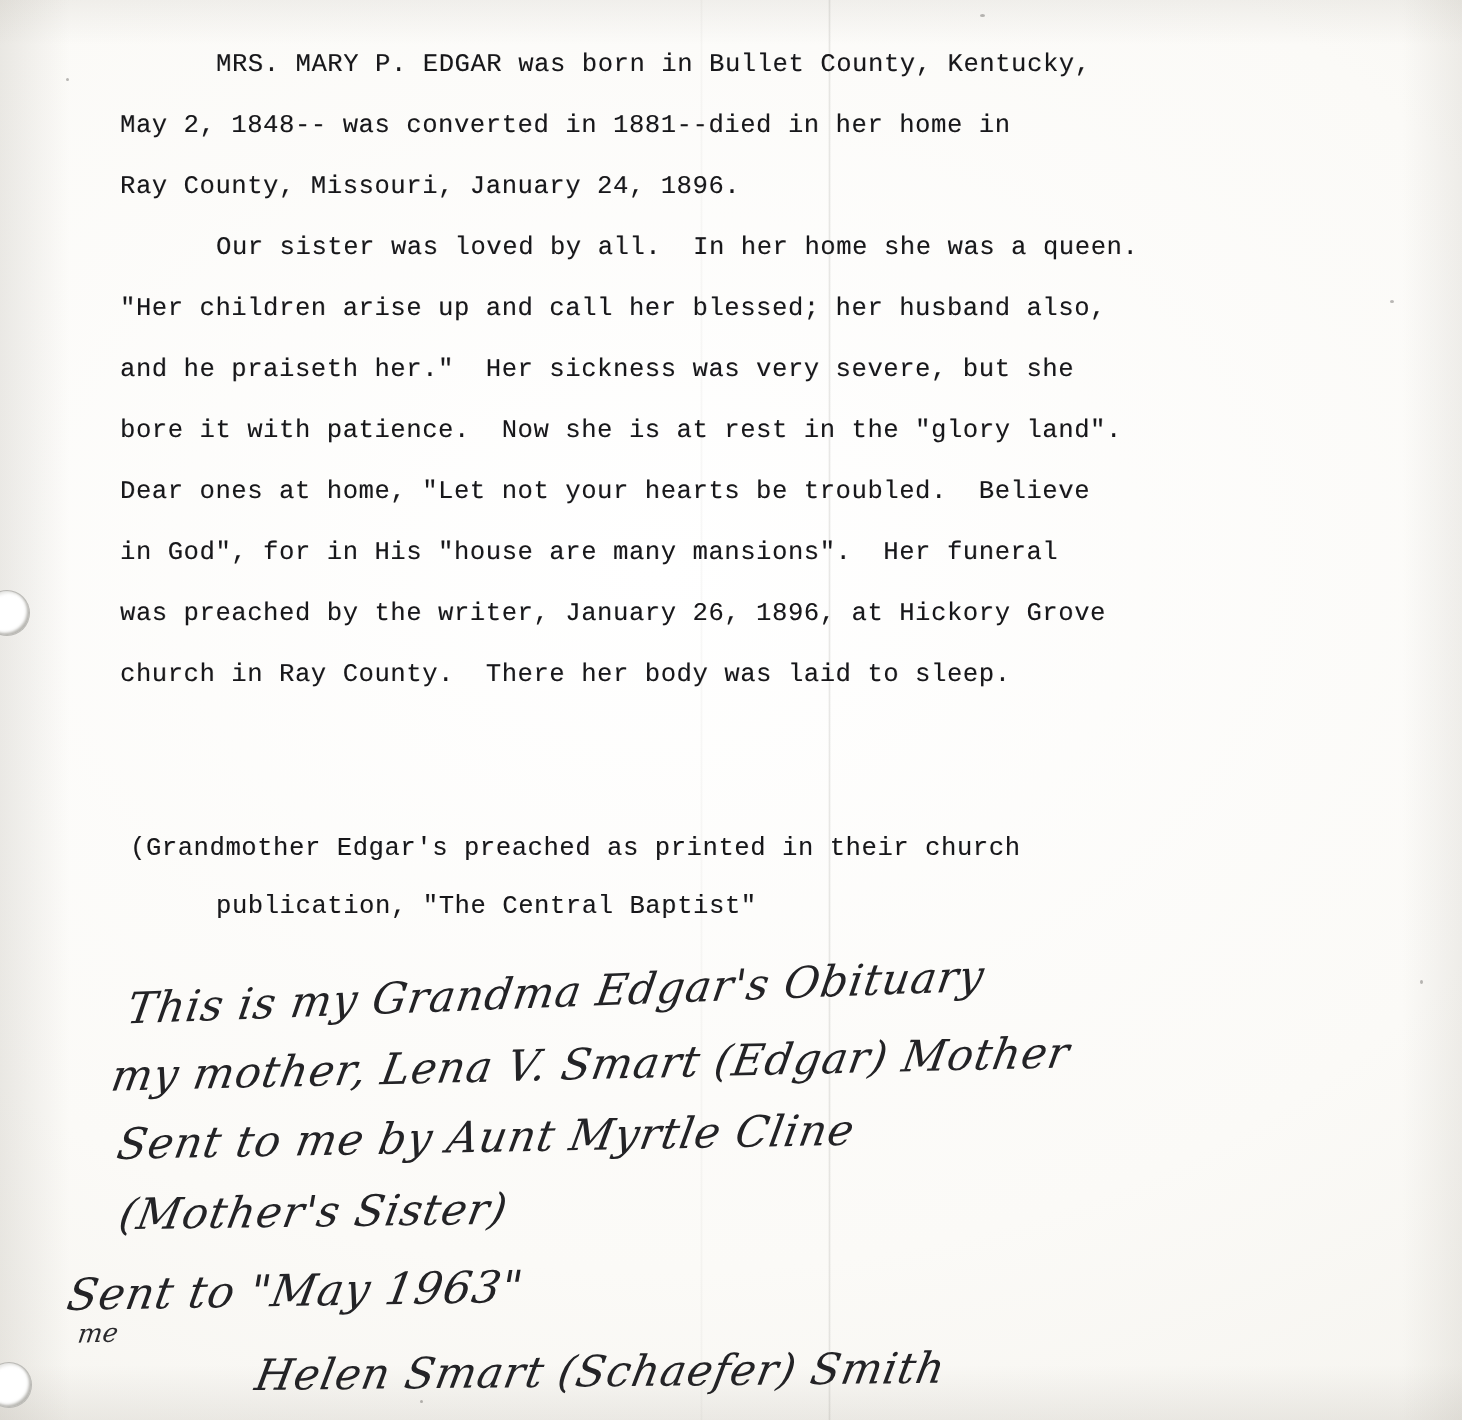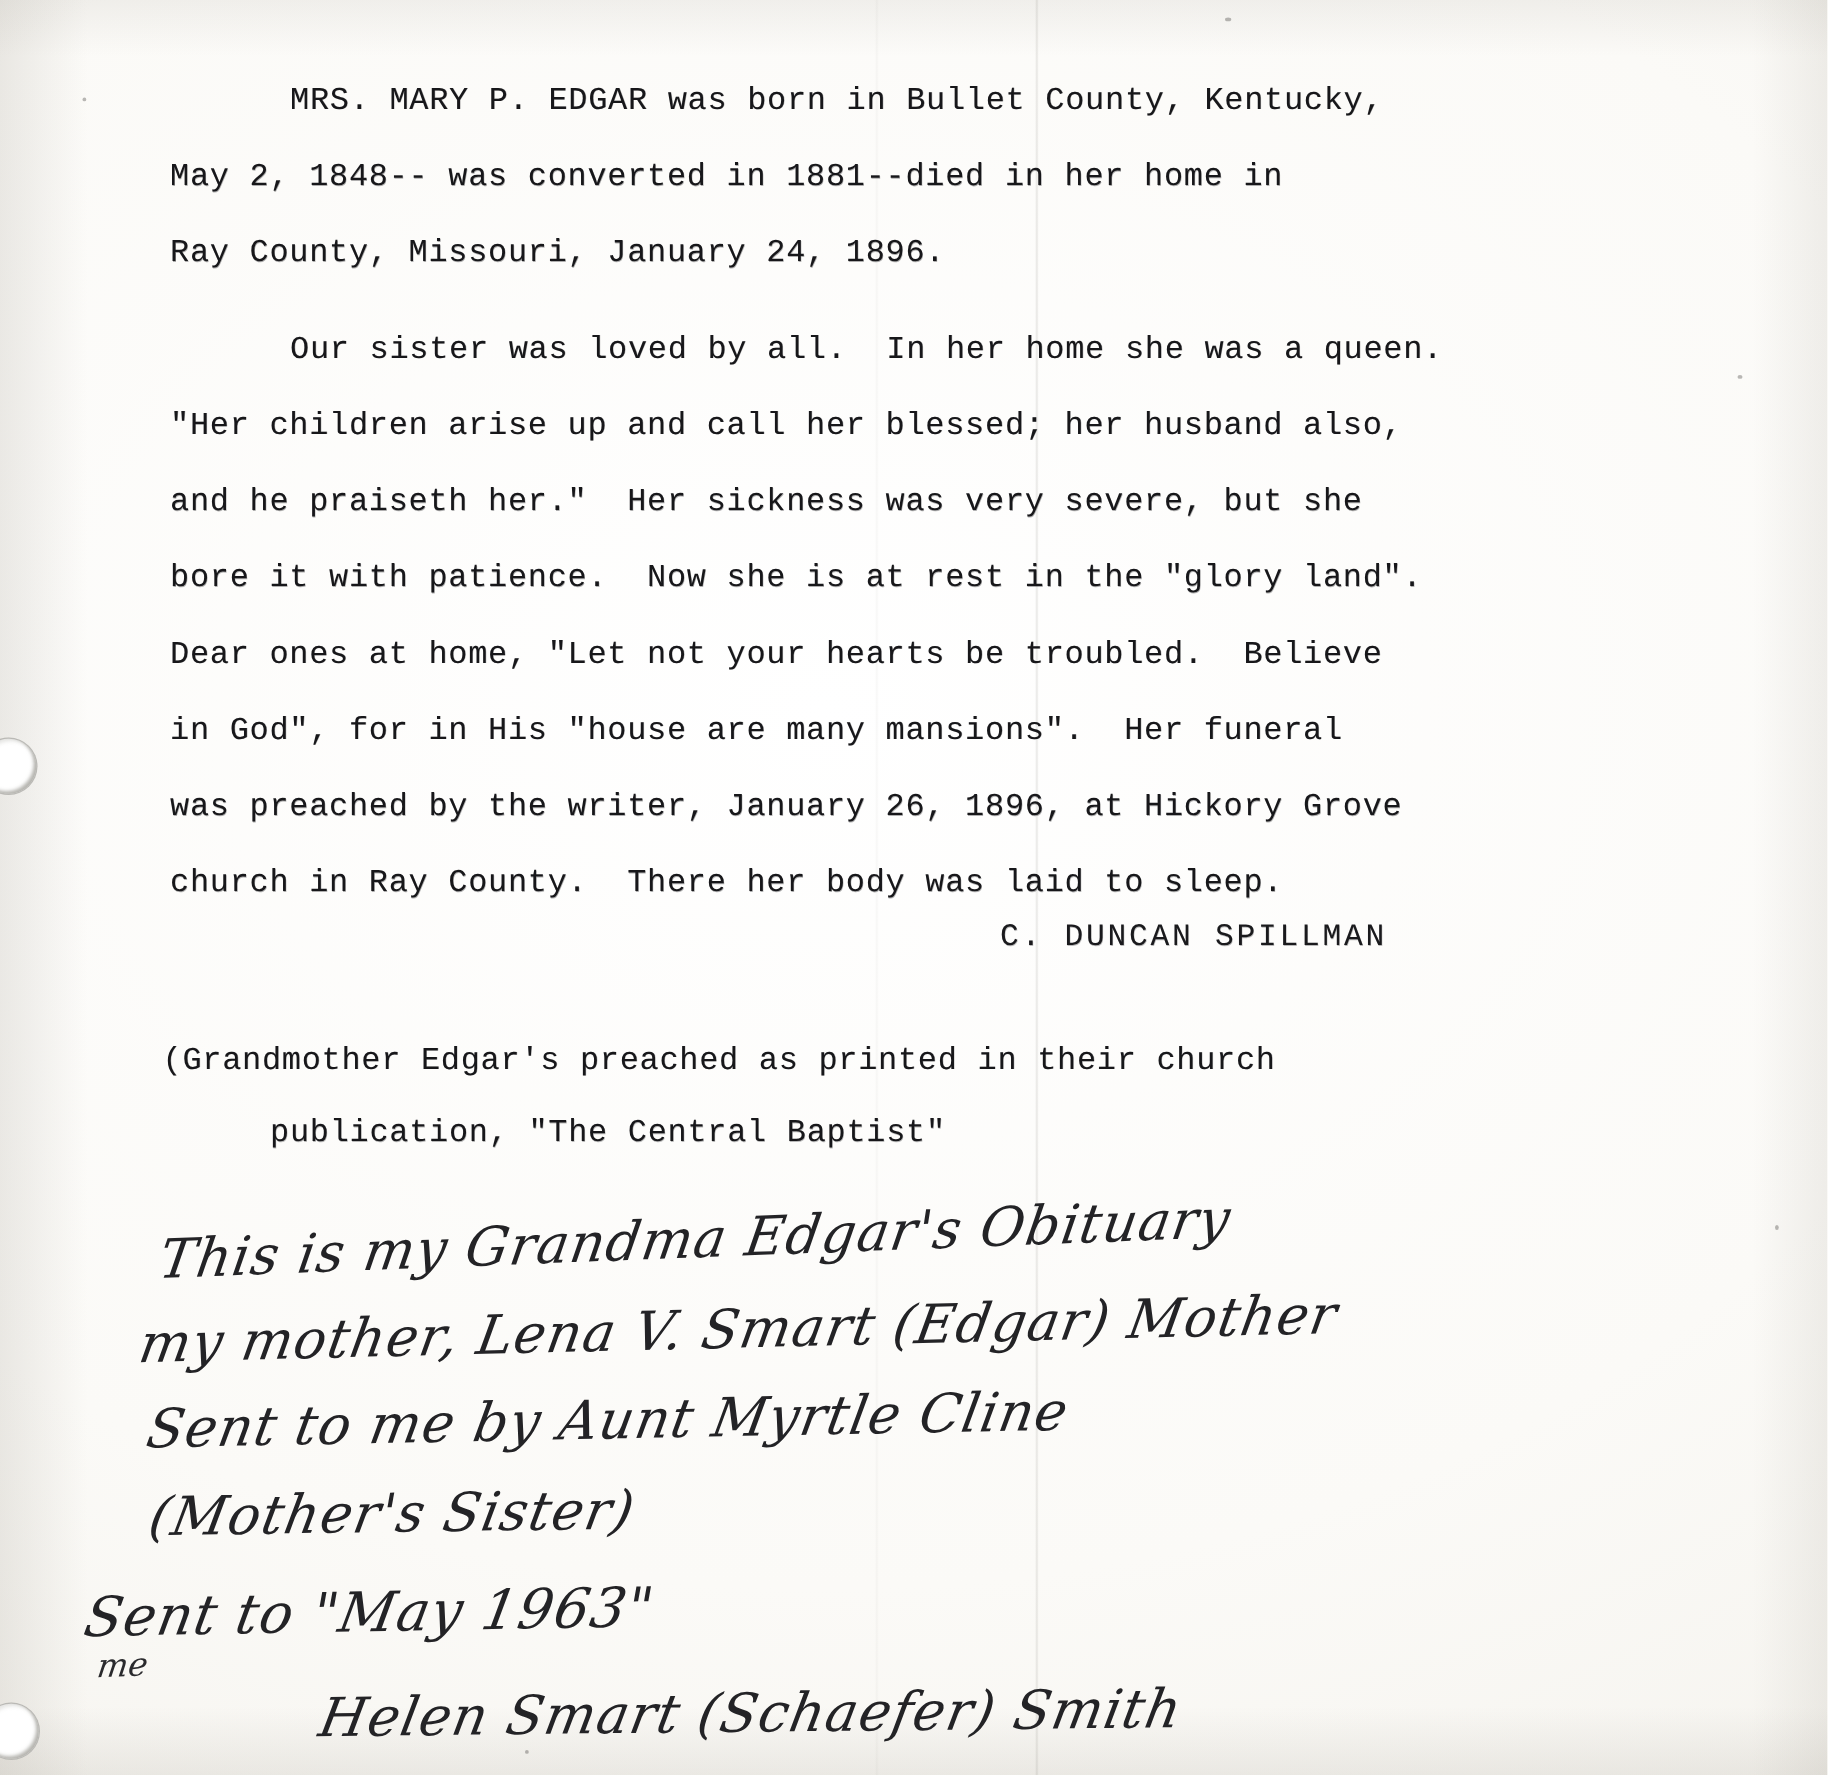--- a/index.html
+++ b/index.html
@@ -71,21 +71,21 @@
     top: 34px;
     width: 1180px;
     color: #17171a;
     font-family: "Liberation Mono", monospace;
     font-size: 25.5px;
     letter-spacing: 0.6px;
     line-height: 61px;
     text-rendering: geometricPrecision;
   }
   .typed p {
-    margin: 16px;
+    margin: 0;
     white-space: pre-wrap;
     text-shadow: 0.4px 0.4px 0 rgba(30,30,32,0.35);
   }
   .indent { text-indent: 96px; }
 
   .signature-line {
     position: absolute;
     left: 800px;
     top: 735px;
     font-family: "Liberation Mono", monospace;
@@ -170,21 +170,20 @@
     <p class="indent">Our sister was loved by all.  In her home she was a queen.
 "Her children arise up and call her blessed; her husband also,
 and he praiseth her."  Her sickness was very severe, but she
 bore it with patience.  Now she is at rest in the "glory land".
 Dear ones at home, "Let not your hearts be troubled.  Believe
 in God", for in His "house are many mansions".  Her funeral
 was preached by the writer, January 26, 1896, at Hickory Grove
 church in Ray County.  There her body was laid to sleep.</p>
   </div>
 
-  <div class="signature-line">C. DUNCAN SPILLMAN</div>
 
   <div class="note-block">
     <div class="l1">(Grandmother Edgar's preached as printed in their church</div>
     <div class="l2">publication, "The Central Baptist"</div>
   </div>
 
   <div class="handwriting">
     <div class="hw-line hw1">This is my Grandma Edgar's Obituary</div>
     <div class="hw-line hw2">my mother, Lena V. Smart (Edgar) Mother</div>
     <div class="hw-line hw3">Sent to me by Aunt Myrtle Cline</div>

